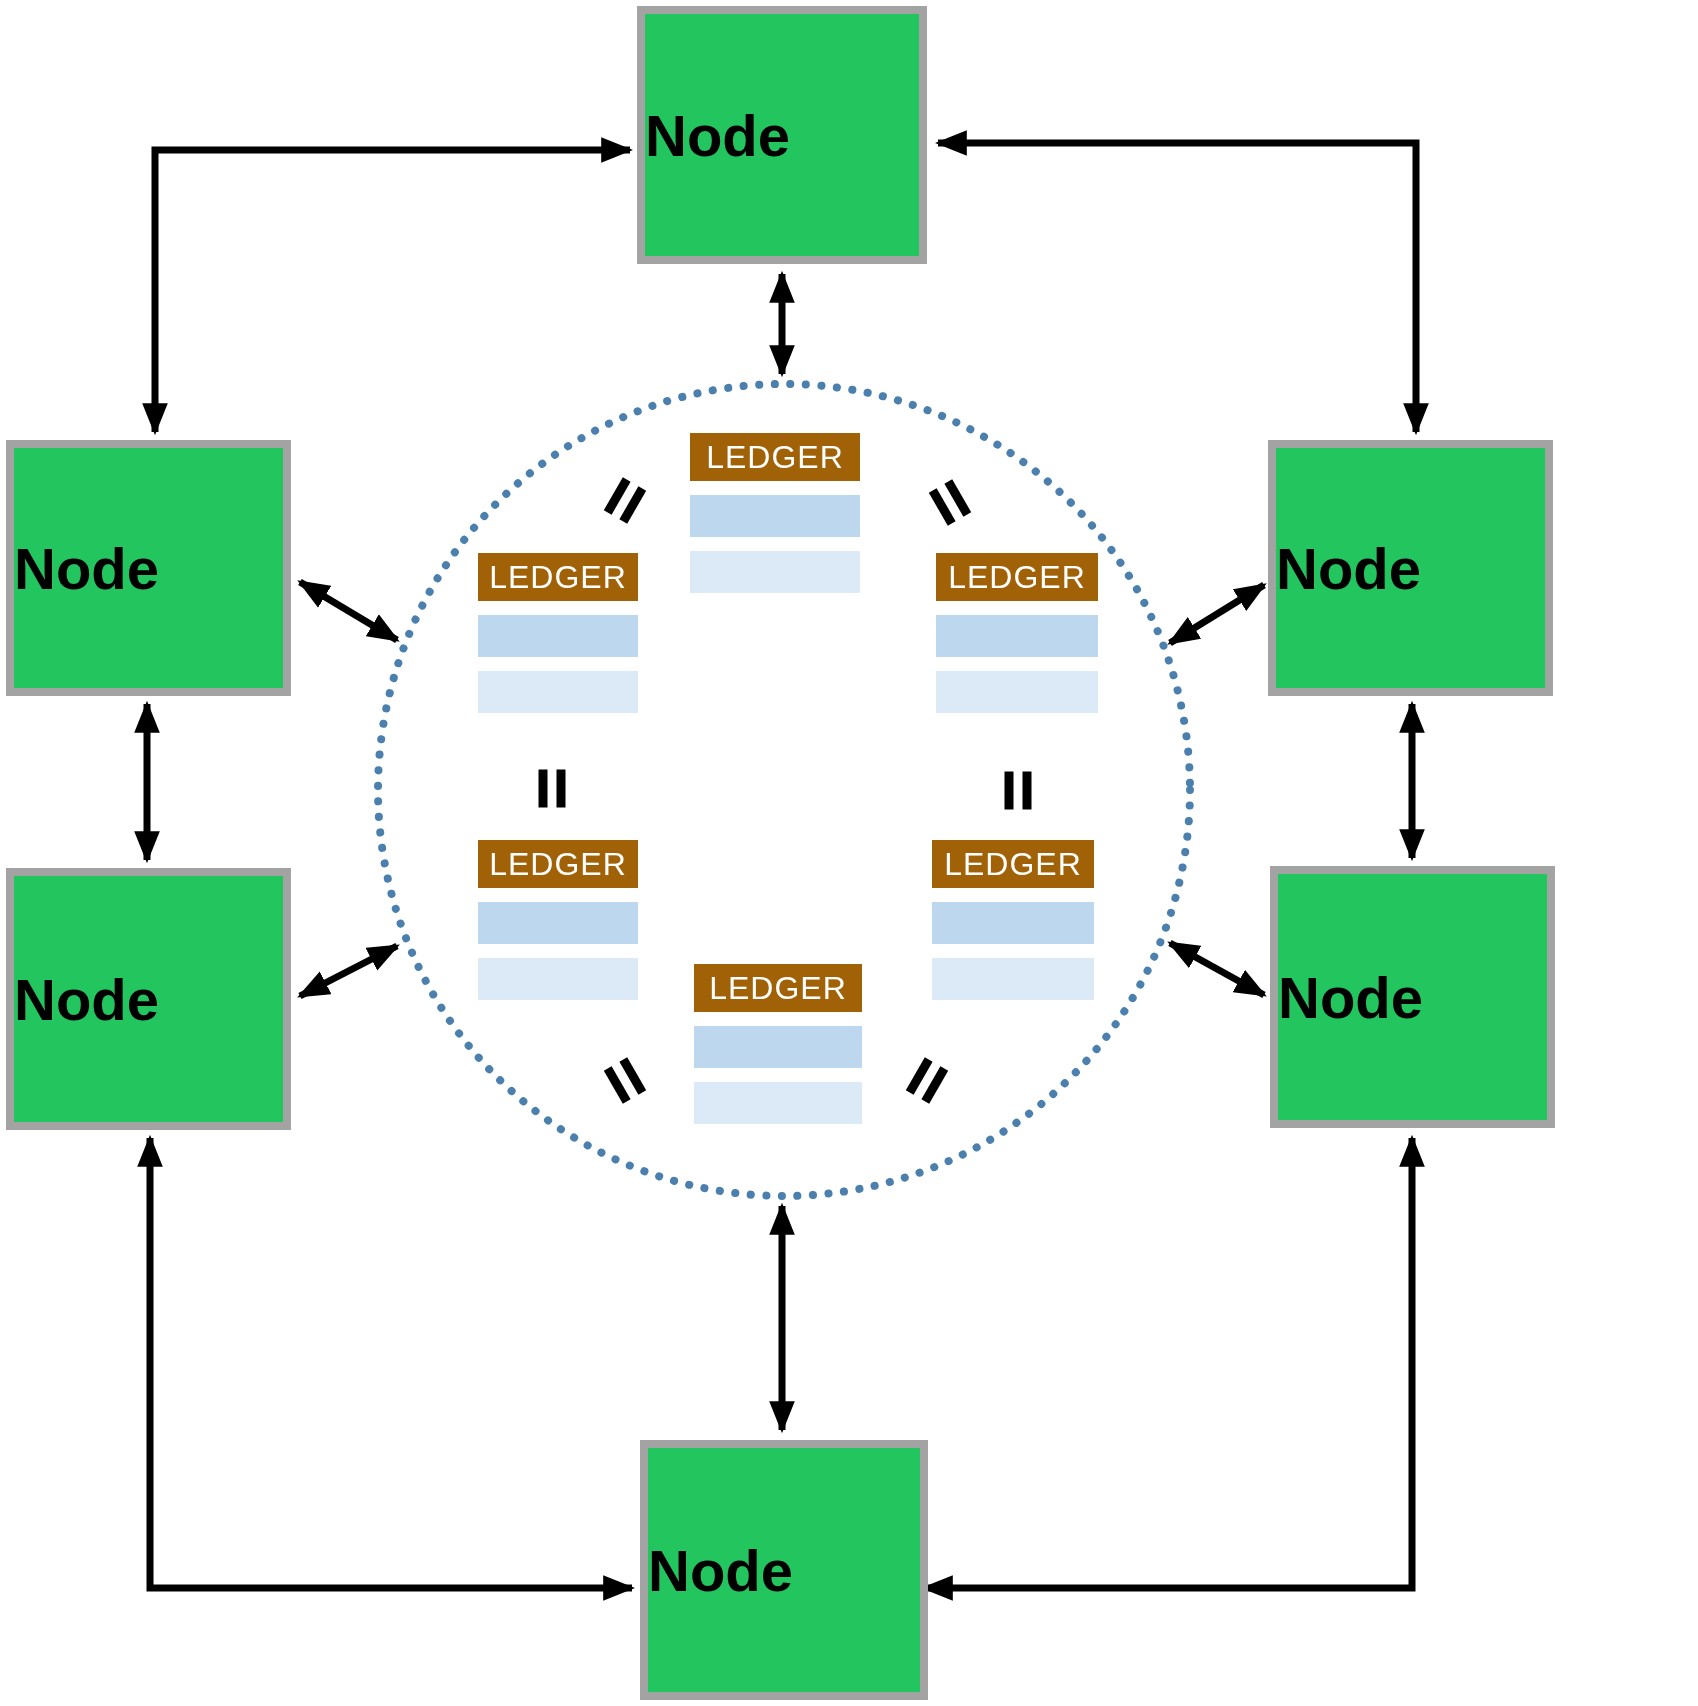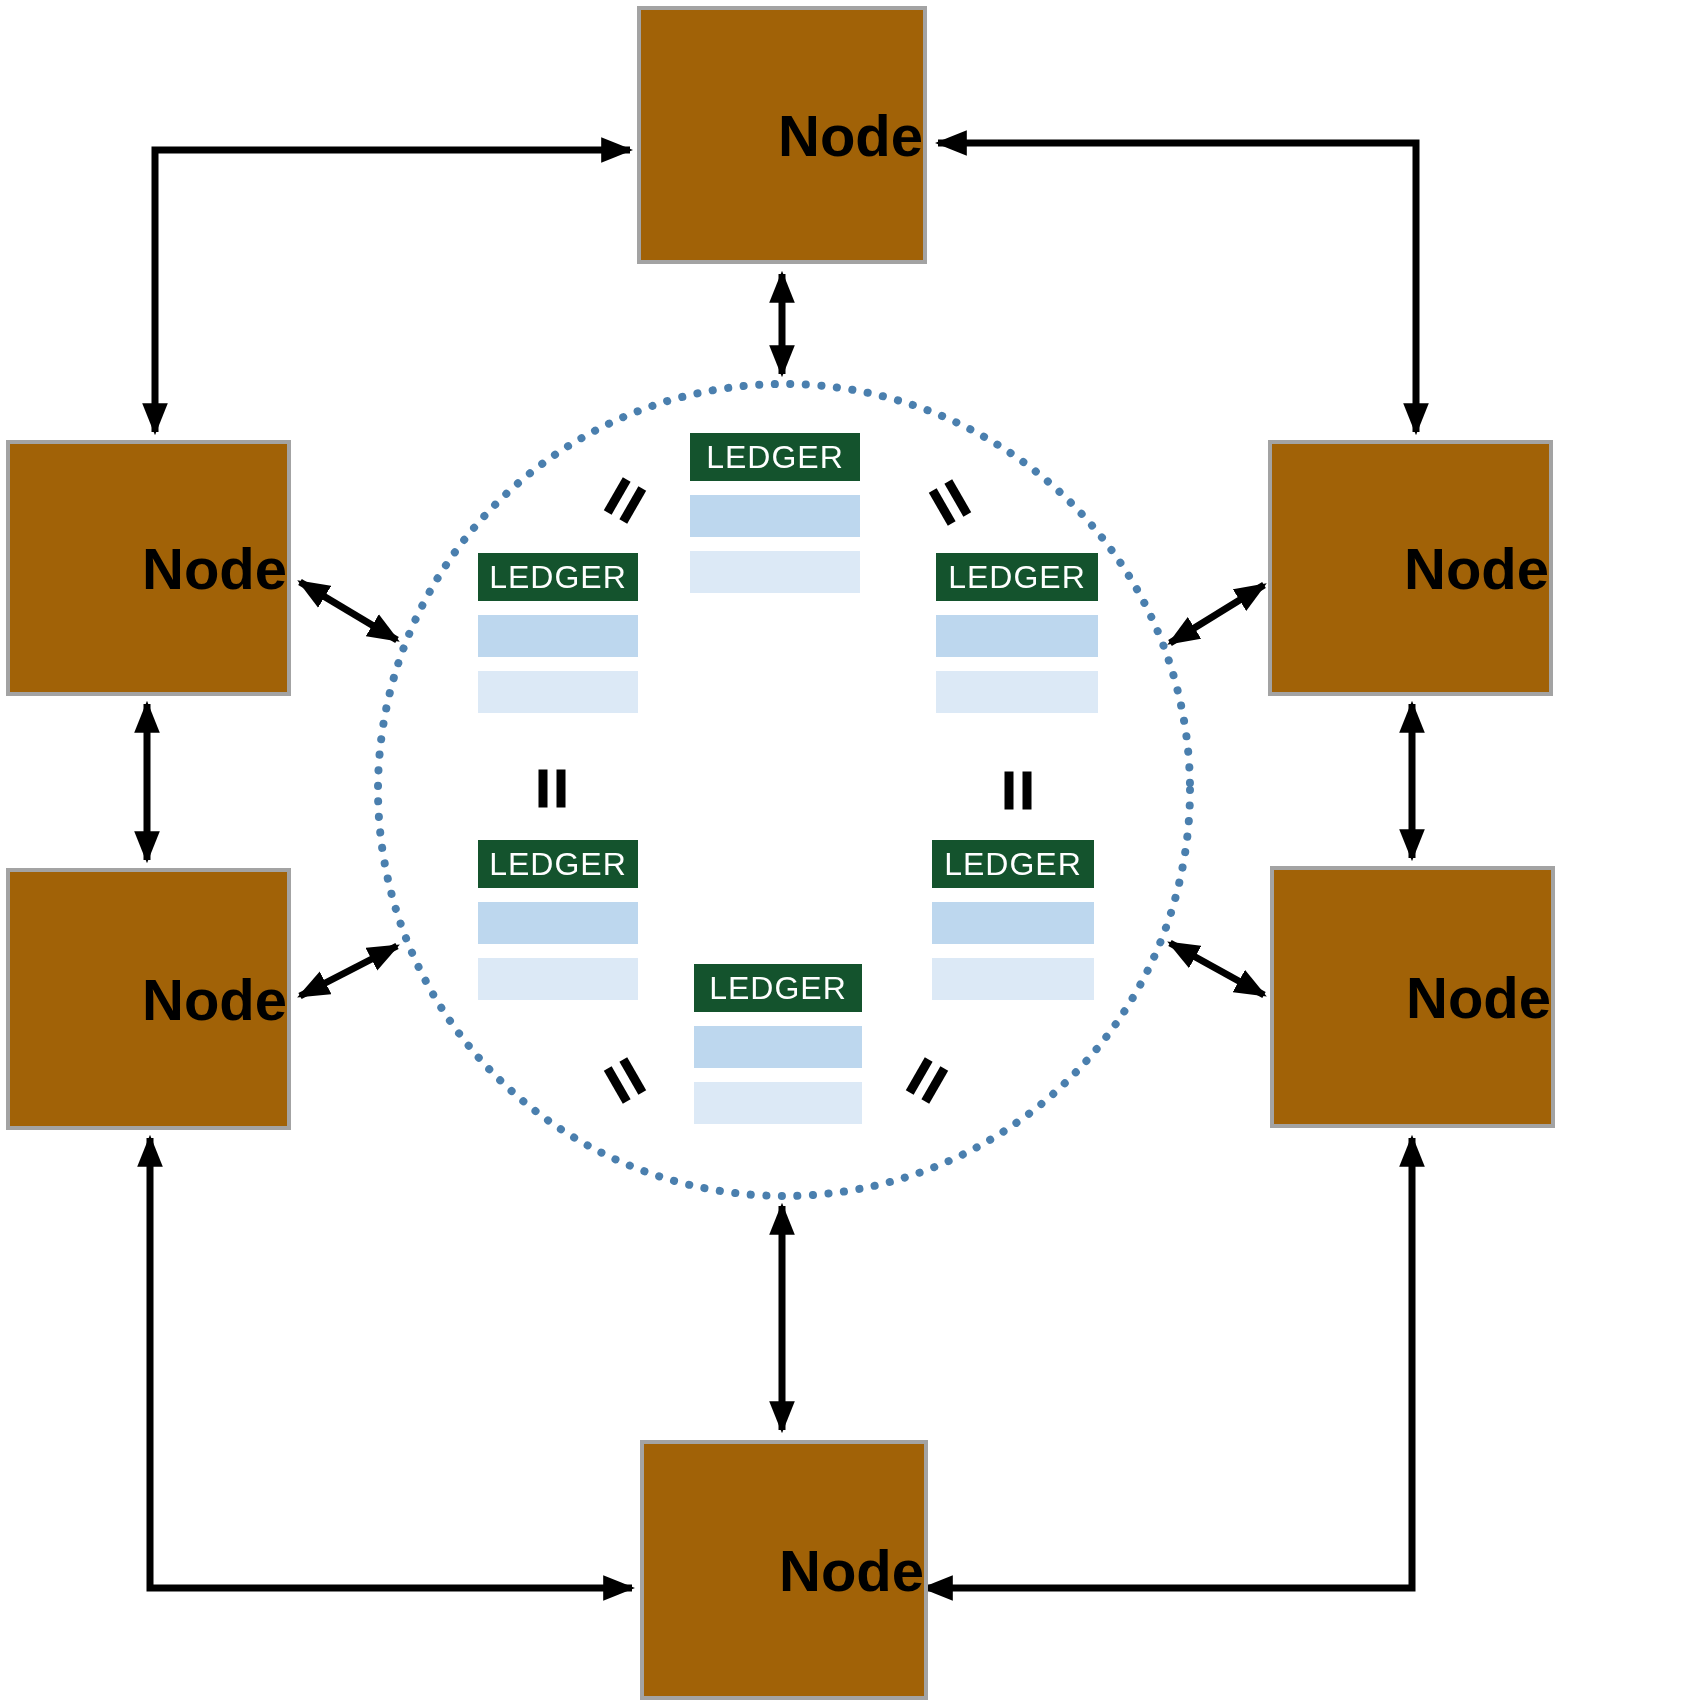--- a/index.html
+++ b/index.html
@@ -24,45 +24,45 @@
   }
   .dotted-circle {
     fill: none;
     stroke: #4a7fae;
     stroke-width: 8;
     stroke-dasharray: 0.1 15.5;
     stroke-linecap: round;
   }
   .node {
     position: absolute;
-    background: #a16207;
-    border: 4px solid #a3a3a3;
+    background: #22c55e;
+    border: 8px solid #a3a3a3;
     display: flex;
     align-items: center;
-    justify-content: flex-end;
+    justify-content: flex-start;
     font-size: 58px;
     font-weight: bold;
     color: #000000;
   }
   .node-top        { left: 637px;  top: 6px;    width: 290px; height: 258px; }
   .node-upper-left { left: 6px;    top: 440px;  width: 285px; height: 256px; }
   .node-upper-right{ left: 1268px; top: 440px;  width: 285px; height: 256px; }
   .node-lower-left { left: 6px;    top: 868px;  width: 285px; height: 262px; }
   .node-lower-right{ left: 1270px; top: 866px;  width: 285px; height: 262px; }
   .node-bottom     { left: 640px;  top: 1440px; width: 288px; height: 260px; }
 
   .ledger {
     position: absolute;
     display: flex;
     flex-direction: column;
     gap: 14px;
   }
   .ledger-header {
     height: 48px;
-    background: #14532d;
+    background: #a16207;
     color: #ffffff;
     display: flex;
     align-items: center;
     justify-content: center;
     font-size: 32px;
     letter-spacing: 1px;
   }
   .ledger-row { height: 42px; }
   .ledger-row.primary   { background: #bdd7ee; }
   .ledger-row.secondary { background: #dce9f6; }

